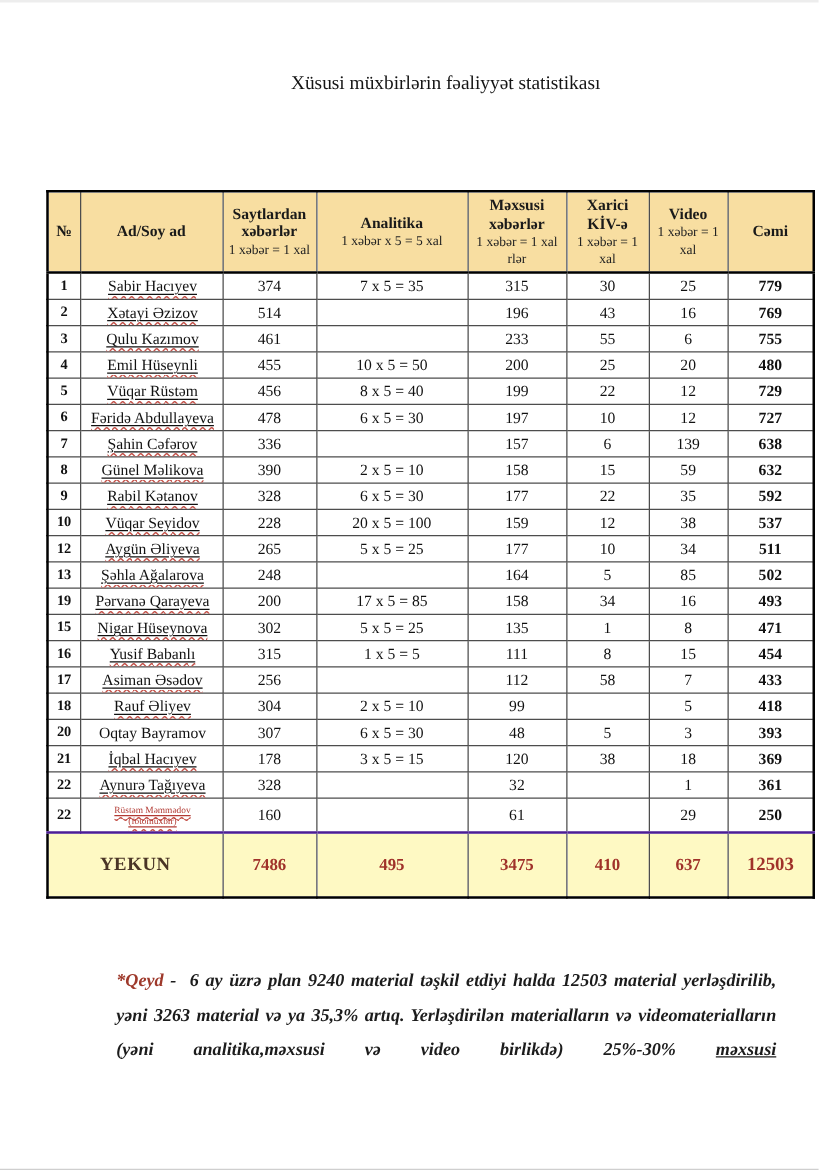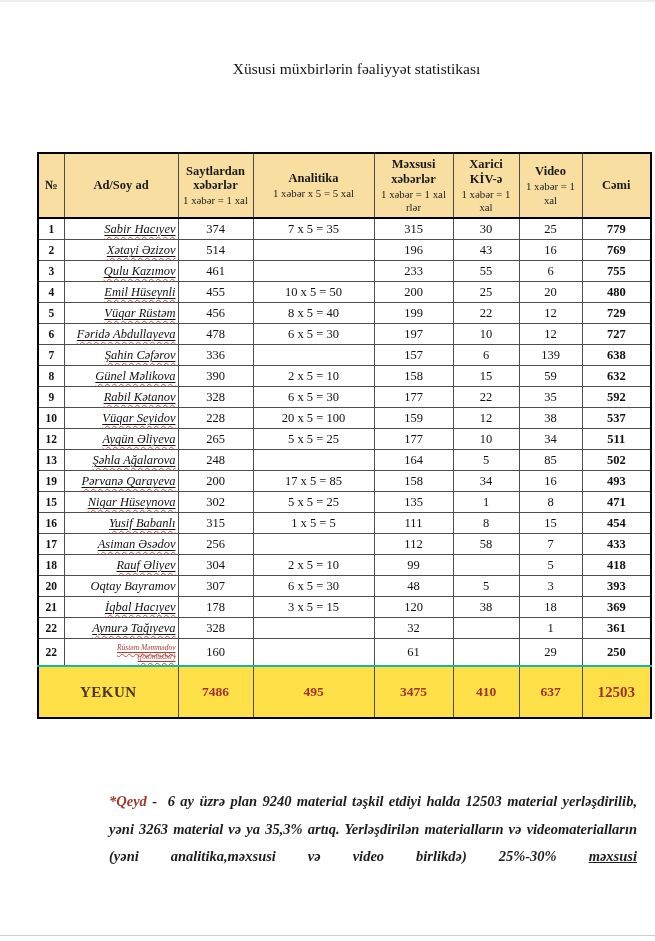--- a/index.html
+++ b/index.html
@@ -3,51 +3,51 @@
 <meta charset="utf-8">
 <style>
   html,body { margin:0; padding:0; }
   body {
     width:655px; height:941px; background:#ffffff; position:relative;
     font-family:"Liberation Serif", serif; overflow:hidden;
   }
   .top-line { position:absolute; top:0; left:0; width:655px; height:2px; background:#ededed; }
   .bottom-line { position:absolute; top:935px; left:0; width:655px; height:0; border-top:1px solid #cfcfcf; }
 
-  .title { margin:2px; padding:52px 0 0 58px; text-align:center; font-size:15.5px;
+  .title { margin:16px; padding:36px 0 0 58px; text-align:center; font-size:15.5px;
     line-height:30px; color:#151515; }
 
   table.stats { position:absolute; left:37px; top:152px; width:613px;
     border-collapse:collapse; table-layout:fixed; border:2px solid #000; }
   .c-no{width:26px} .c-name{width:114px} .c-sayt{width:75px} .c-analitika{width:121px}
   .c-mexsusi{width:79px} .c-xarici{width:66px} .c-video{width:63px} .c-cemi{width:69px}
 
   th, td { border:1px solid #4d4d4d; overflow:hidden; }
   thead th { background:#F8DEA1; vertical-align:middle; text-align:center;
     padding:3px 1px; border-bottom:2px solid #000; }
   .th-main { font-weight:bold; font-size:12.5px; line-height:1.18; display:block; color:#1a1a1a; }
   .th-sub  { font-weight:normal; font-size:10.8px; line-height:1.25; display:block; margin-top:1px; color:#222; }
 
   tbody td { height:20px; text-align:center; vertical-align:middle;
     font-size:12.5px; color:#111; padding:0 2px; }
   tbody td.no { font-weight:bold; font-size:11.5px; }
-  tbody td.name { text-align:right; padding-left:4px; font-style:italic; }
+  tbody td.name { text-align:center; padding-left:4px; }
   tbody td.cemi { font-weight:bold;margin-left:44px; }
   .name-u  { text-decoration:underline; text-decoration-thickness:1px; text-underline-offset:2px; }
   .name-sq { text-decoration:#c4524a wavy underline; text-decoration-thickness:1px; text-underline-offset:3px; }
   tr.red-row td { height:26px; }
   tr.red-row td.name { color:#b23b34; font-size:7.5px; line-height:1.3; }
 
-  tfoot td { background:#fde047; height:48px; text-align:center; vertical-align:middle;
-    border-top:2px solid #14b8a6; }
+  tfoot td { background:#fef9c3; height:48px; text-align:center; vertical-align:middle;
+    border-top:2px solid #4c1d95; }
   .yk-label { font-weight:bold; font-size:15px; color:#4a3526; letter-spacing:0.5px; }
   .yk-num  { font-weight:bold; font-size:13.5px; color:#A0322A; }
   .yk-cemi { font-size:15px; }
 
-  .note { position:absolute; left:93px; top:772px; width:528px; margin:16px;
+  .note { position:absolute; left:93px; top:772px; width:528px; margin:0;
     text-align:justify; text-align-last:justify; font-size:14.5px; font-weight:bold;
     font-style:italic; line-height:1.9; color:#1c1c1c; }
   .note-label { color:#9e392b; }
   .note-em { text-decoration:underline; }
 </style>
 </head>
 <body>
 
 <div class="top-line"></div>
 

